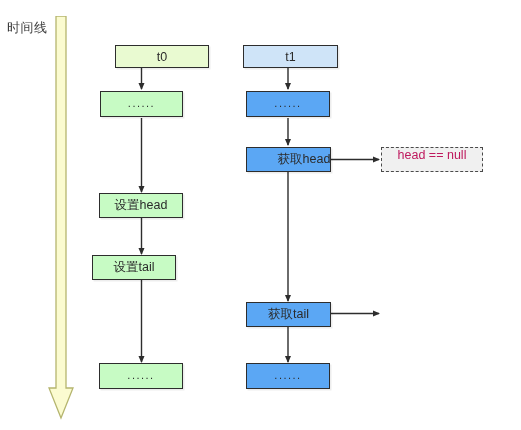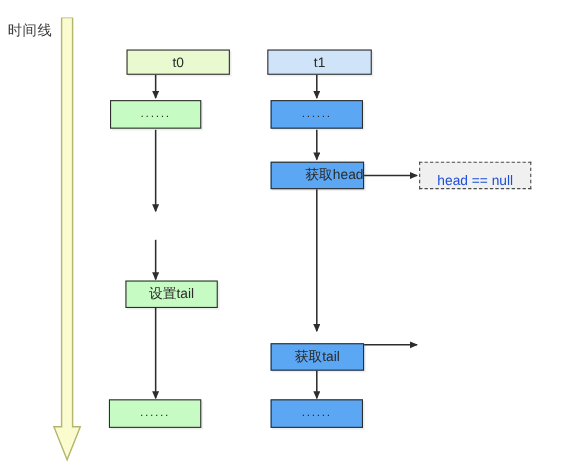--- a/index.html
+++ b/index.html
@@ -64,24 +64,24 @@
     top: -1px;
   }
 
   
   .callout {
     position: absolute;
     box-sizing: border-box;
     border: 1.4px dashed #4a4a4a;
     background: #f0f0f0;
     display: flex;
-    align-items: flex-end;
+    align-items: flex-start;
     justify-content: center;
     font-size: 12.5px;
-    color: #1d4ed8;
+    color: #be185d;
     white-space: nowrap;
   }
 
   
   .connectors {
     position: absolute;
     left: 0;
     top: 0;
     width: 521px;
     height: 430px;
@@ -121,42 +121,45 @@
   </svg>
 
   <div class="node head-green" style="left:95px; top:45px; width:94px; height:23px;margin-left:20px;">
     <span>t0</span>
   </div>
 
   <div class="node step-green" style="left:100px; top:91px; width:83px; height:26px;">
     <span class="dots">......</span>
   </div>
 
+  <div class="node step-green" style="left:99px; top:193px; width:84px; height:25px;">
+    <span>设置head</span>
+  </div>
 
-  <div class="node step-green" style="left:114px; top:255px; width:84px; height:25px;text-align:right;">
+  <div class="node step-green" style="left:92px; top:255px; width:84px; height:25px;text-align:right;">
     <span>设置tail</span>
   </div>
 
   <div class="node step-green" style="left:99px; top:363px; width:84px; height:26px;">
     <span class="dots">......</span>
   </div>
 
   <div class="node head-blue" style="left:243px; top:45px; width:95px; height:23px;">
     <span>t1</span>
   </div>
 
   <div class="node step-blue" style="left:246px; top:91px; width:84px; height:26px;">
     <span class="dots">......</span>
   </div>
 
   <div class="node step-blue" style="left:246px; top:147px; width:85px; height:25px;padding-left:31px;">
     <span>获取head</span>
   </div>
 
-  <div class="node step-blue" style="left:246px; top:302px; width:85px; height:25px;margin-top:10px;">
+  <div class="node step-blue" style="left:246px; top:302px; width:85px; height:25px;">
     <span>获取tail</span>
   </div>
 
   <div class="node step-blue" style="left:246px; top:363px; width:84px; height:26px;">
     <span class="dots">......</span>
   </div>
 
   <div class="callout" style="left:381px; top:147px; width:102px; height:25px;">
     <span>head == null</span>
   </div>

